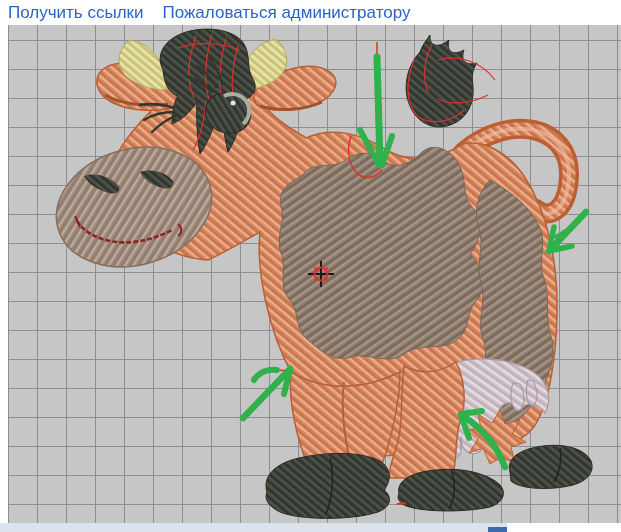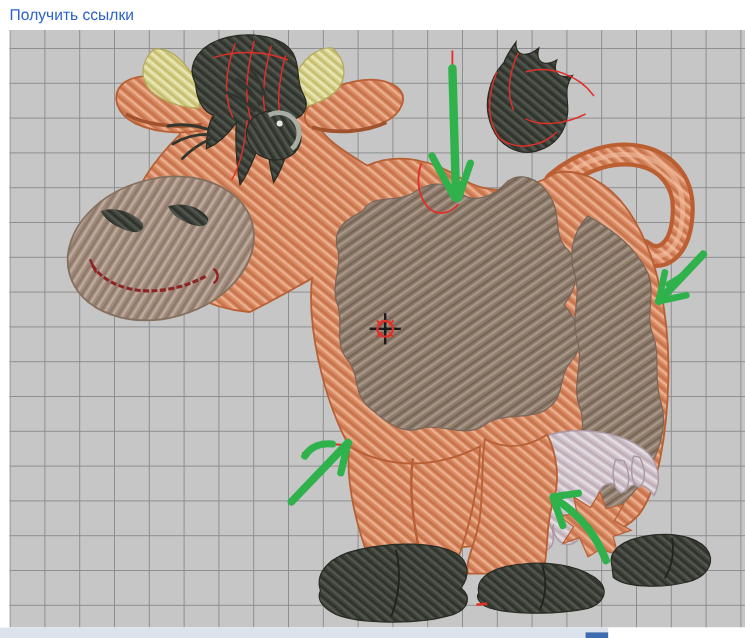--- a/index.html
+++ b/index.html
@@ -1,38 +1,39 @@
 <!DOCTYPE html>
 <html style="--link: #2b63c8; --grid-bg: #c6c6c6; --grid-line: #8e8e8e; --cell: 29px; --track: #dde3ec; --thumb: #3c6cae;"><head>
 <meta charset="utf-8">
 <style>
   html,body{margin:0;padding:0;}
   body{font-family:"Liberation Sans",sans-serif;background:#fff;}
   .screen{position:relative;width:621px;height:532px;background:#fff;overflow:hidden;}
   .topbar{position:absolute;left:0;top:0;width:100%;height:25px;background:#fff;display:flex;align-items:center;gap:19px;padding-left:8px;box-sizing:border-box;}
-  .toplink{color:var(--link,#2b63c8);font-size:13px;text-decoration:none;cursor:pointer;white-space:nowrap;}
+  .toplink{color:var(--link,#2b63c8);font-size:17px;text-decoration:none;cursor:pointer;white-space:nowrap;}
   .gridarea{position:absolute;left:8px;top:25px;width:613px;height:498px;
     background-color:var(--grid-bg,#c6c6c6);
     background-image:linear-gradient(to right,var(--grid-line,#8e8e8e) 1px,transparent 1px),
                      linear-gradient(to bottom,var(--grid-line,#8e8e8e) 1px,transparent 1px);
     background-size:var(--cell,29px) var(--cell,29px);
     background-position:0px 15px;}
   .design-svg{position:absolute;left:0;top:0;width:621px;height:532px;pointer-events:none;}
   .bottombar{position:absolute;left:0;top:523px;width:621px;height:9px;background:#fff;}
   .sb-track{position:absolute;left:0;top:0;width:507px;height:9px;background:var(--track,#dde3ec);}
   .sb-thumb{position:absolute;left:488px;top:4px;width:19px;height:5px;background:var(--thumb,#3c6cae);}
   .sb-corner{position:absolute;left:507px;top:0;width:114px;height:9px;background:#fff;}
 </style>
 </head>
 <body>
 
 <div class="screen">
 
   <div class="topbar">
     <a class="toplink">Получить ссылки</a>
+    <a class="toplink">Пожаловаться администратору</a>
   </div>
 
   <div class="gridarea"></div>
 
   <svg class="design-svg" viewBox="0 0 621 532">
     <defs>
       <pattern id="pOrange" width="7" height="7" patternUnits="userSpaceOnUse" patternTransform="rotate(40)">
         <rect width="7" height="7" fill="#d8875f"></rect>
         <rect width="7" height="2" fill="rgba(255,226,204,0.45)"></rect>
         <rect y="4.2" width="7" height="1.6" fill="rgba(150,70,35,0.35)"></rect>

